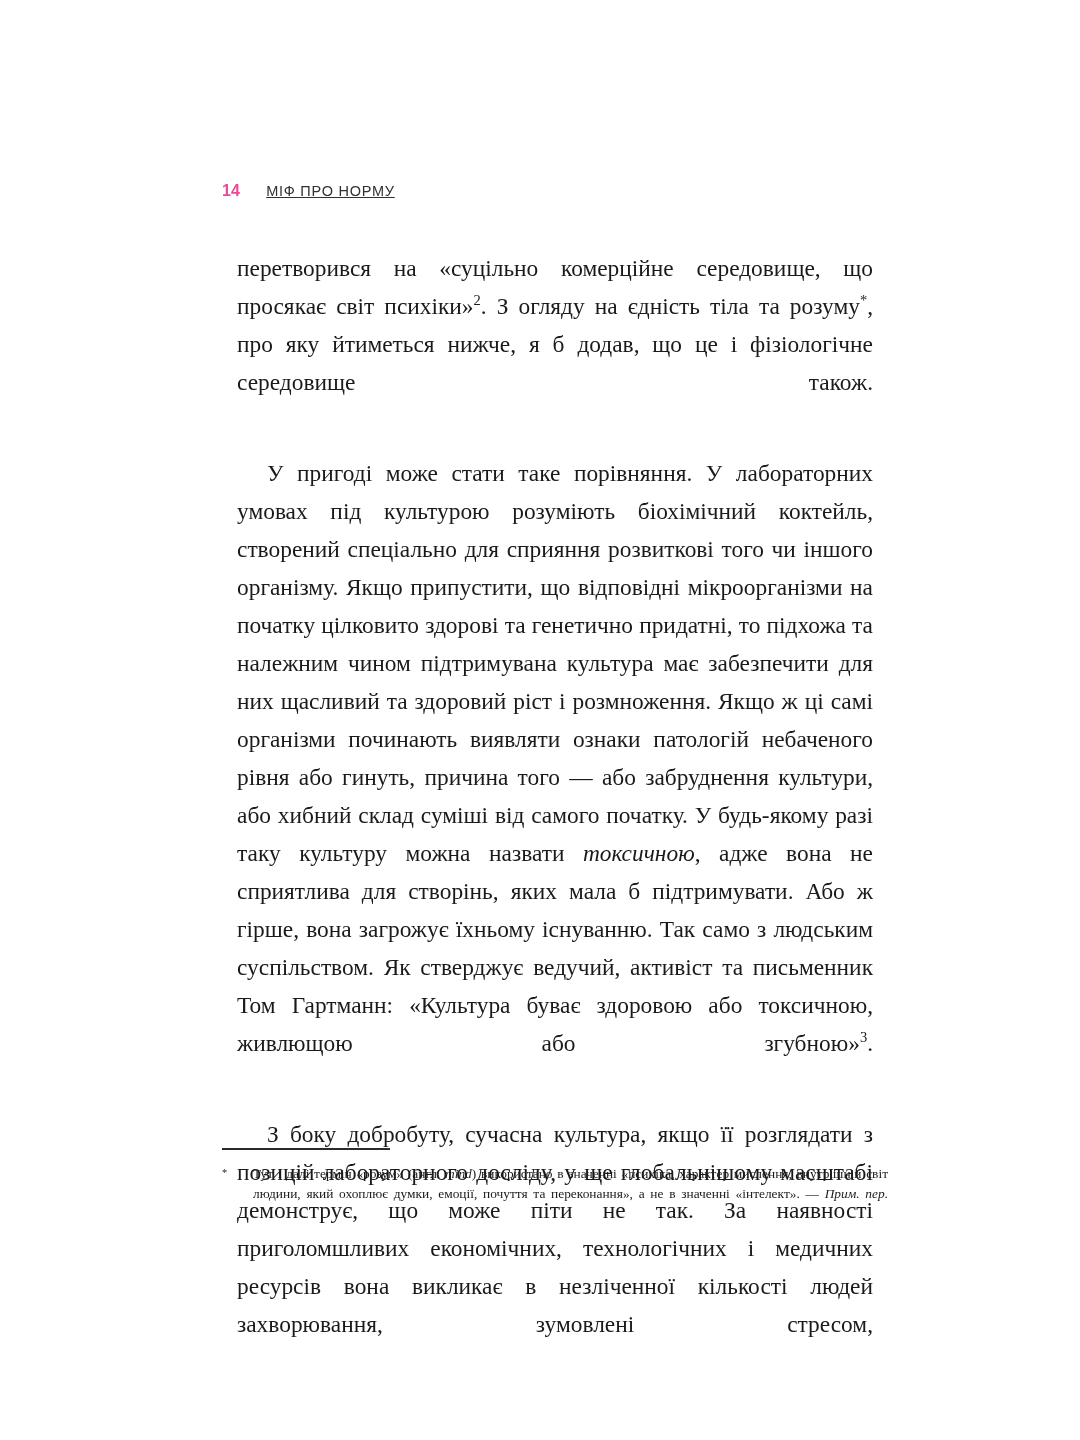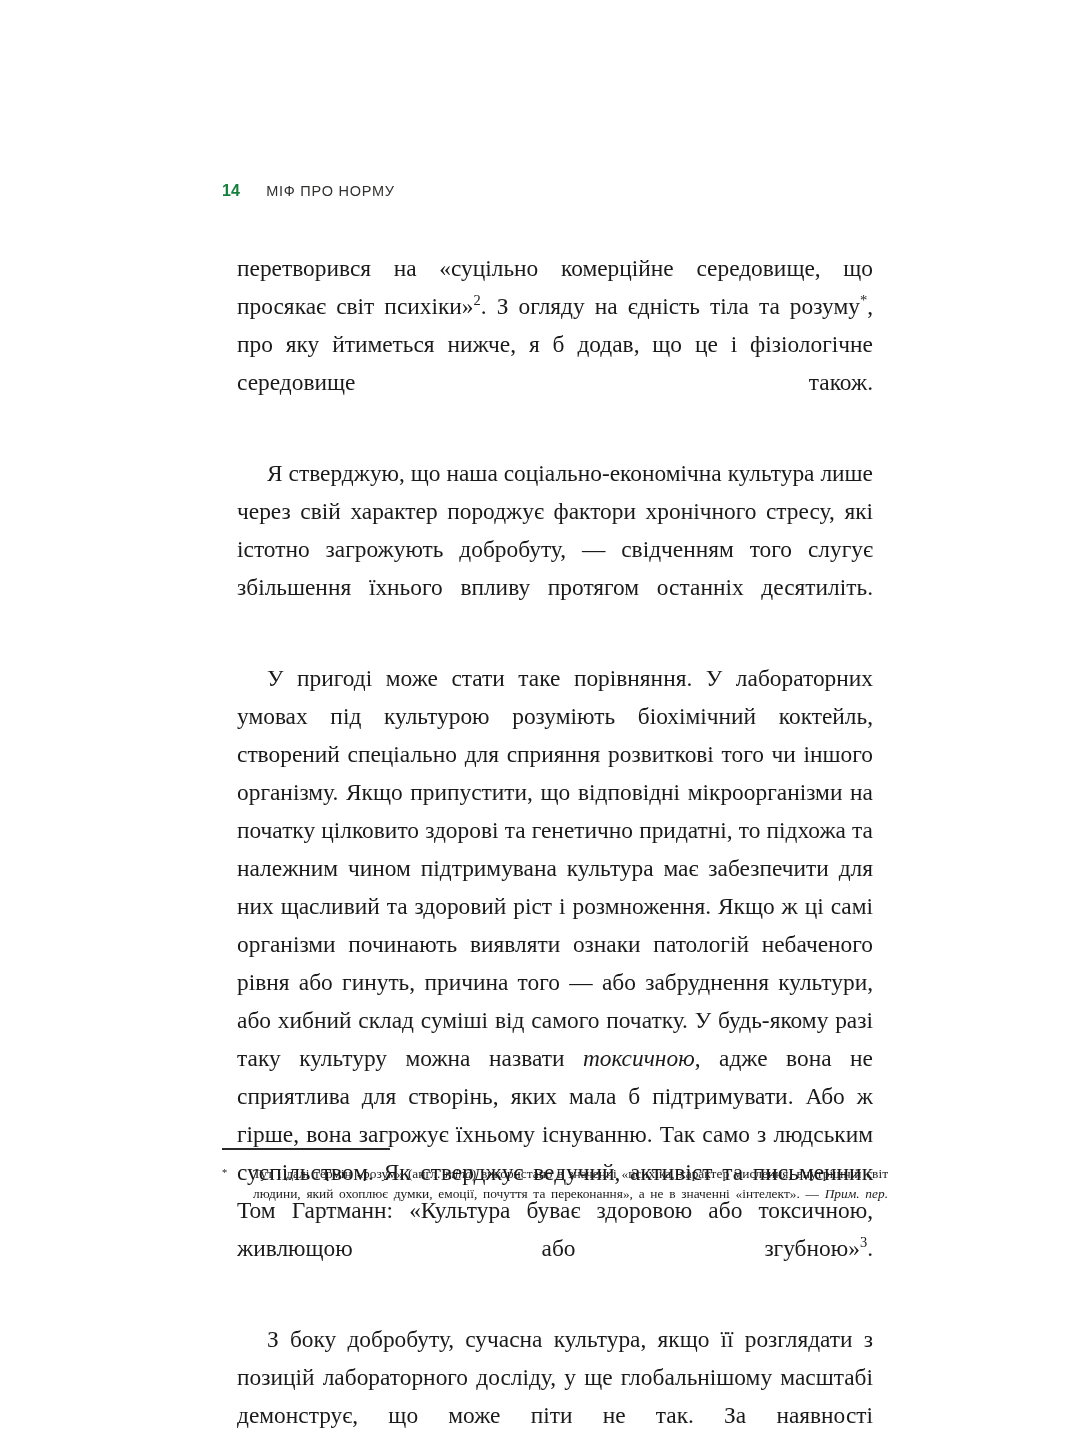--- a/index.html
+++ b/index.html
@@ -33,29 +33,30 @@
     width: 666px;
     height: 22px;
     display: flex;
     align-items: baseline;
     font-family: "Liberation Sans", "DejaVu Sans", sans-serif;
   }
   .folio {
     font-size: 16px;
     font-weight: 700;
     letter-spacing: 0.2px;
-    color: #15803d;
+    color: #ec4899;
     margin-right: 26px;
   }
   .head-title {
     font-size: 14.5px;
     font-weight: 400;
     letter-spacing: 0.75px;
     color: #33312f;
     white-space: nowrap;
+    text-decoration: underline;
   }
 
   
   .text-column {
     position: absolute;
     left: 222px;
     top: 234px;
     width: 666px;
   }
 
@@ -140,21 +141,20 @@
 
 <div class="page">
 
   <div class="running-head">
     <span class="folio">14</span>
     <span class="head-title">МІФ ПРО НОРМУ</span>
   </div>
 
   <div class="text-column">
     <p class="body-par">перетворився на «суцільно комерційне середовище, що просякає світ психіки»<sup class="fn">2</sup>. З огляду на єдність тіла та розуму<sup class="fn">*</sup>, про яку йтиметься нижче, я б додав, що це і фізіологічне середовище також.</p>
-    <p class="body-par indent">Я стверджую, що наша соціально-економічна культура лише через свій характер породжує фактори хронічного стресу, які істотно загрожують добробуту, — свідченням того слугує збільшення їхнього впливу протягом останніх десятиліть.</p>
     <p class="body-par indent">У пригоді може стати таке порівняння. У лабораторних умовах під культурою розуміють біохімічний коктейль, створений спеціально для сприяння розвиткові того чи іншого організму. Якщо припустити, що відповідні мікроорганізми на початку цілковито здорові та генетично придатні, то підхожа та належним чином підтримувана культура має забезпечити для них щасливий та здоровий ріст і розмноження. Якщо ж ці самі організми починають виявляти ознаки патологій небаченого рівня або гинуть, причина того — або забруднення культури, або хибний склад суміші від самого початку. У будь-якому разі таку культуру можна назвати <i class="it">токсичною</i>, адже вона не сприятлива для створінь, яких мала б підтримувати. Або ж гірше, вона загрожує їхньому існуванню. Так само з людським суспільством. Як стверджує ведучий, активіст та письменник Том Гартманн: «Культура буває здоровою або токсичною, живлющою або згубною»<sup class="fn">3</sup>.</p>
     <p class="body-par indent">З боку добробуту, сучасна культура, якщо її розглядати з позицій лабораторного досліду, у ще глобальнішому масштабі демонструє, що може піти не так. За наявності приголомшливих економічних, технологічних і медичних ресурсів вона викликає в незліченної кількості людей захворювання, зумовлені стресом,</p>
   </div>
 
   <div class="footnote-block">
     <div class="footnote-rule"></div>
     <div class="footnote-row">
       <div class="footnote-marker"><span class="star">*</span></div>
       <div class="footnote-text">Тут і далі термін «розум» (англ. <i class="it">mind</i>) використано в значенні «психіка, характер мислення, внутрішній світ людини, який охоплює думки, емоції, почуття та переконання», а не в значенні «інтелект». — <i class="it">Прим. пер.</i></div>
     </div>

